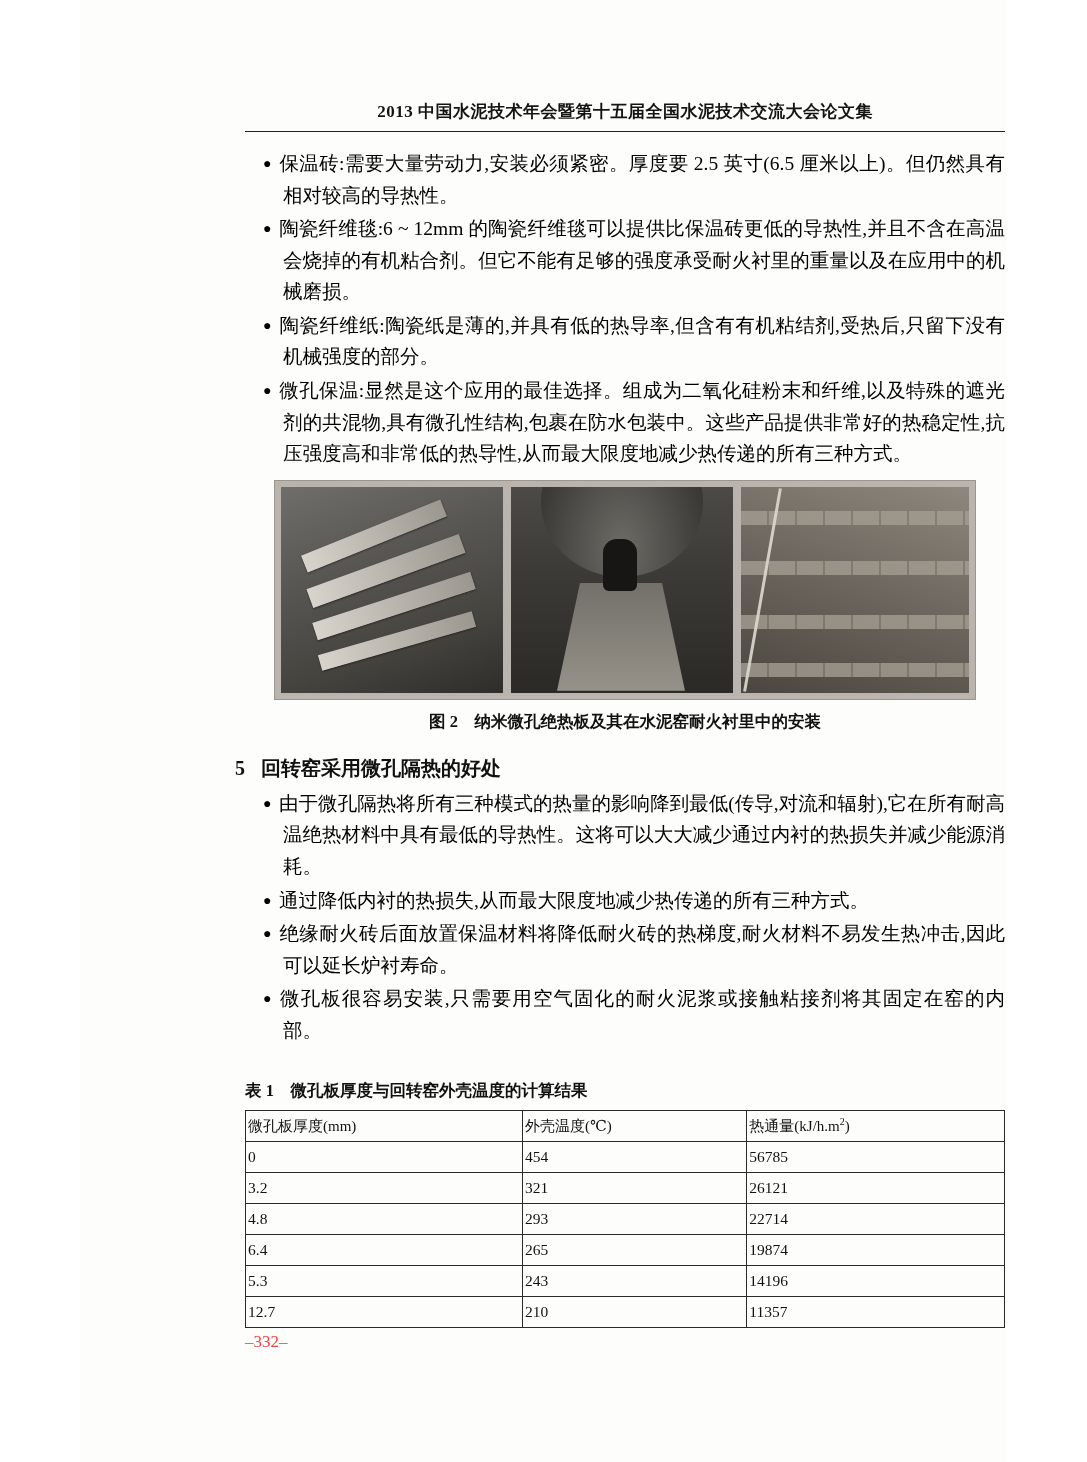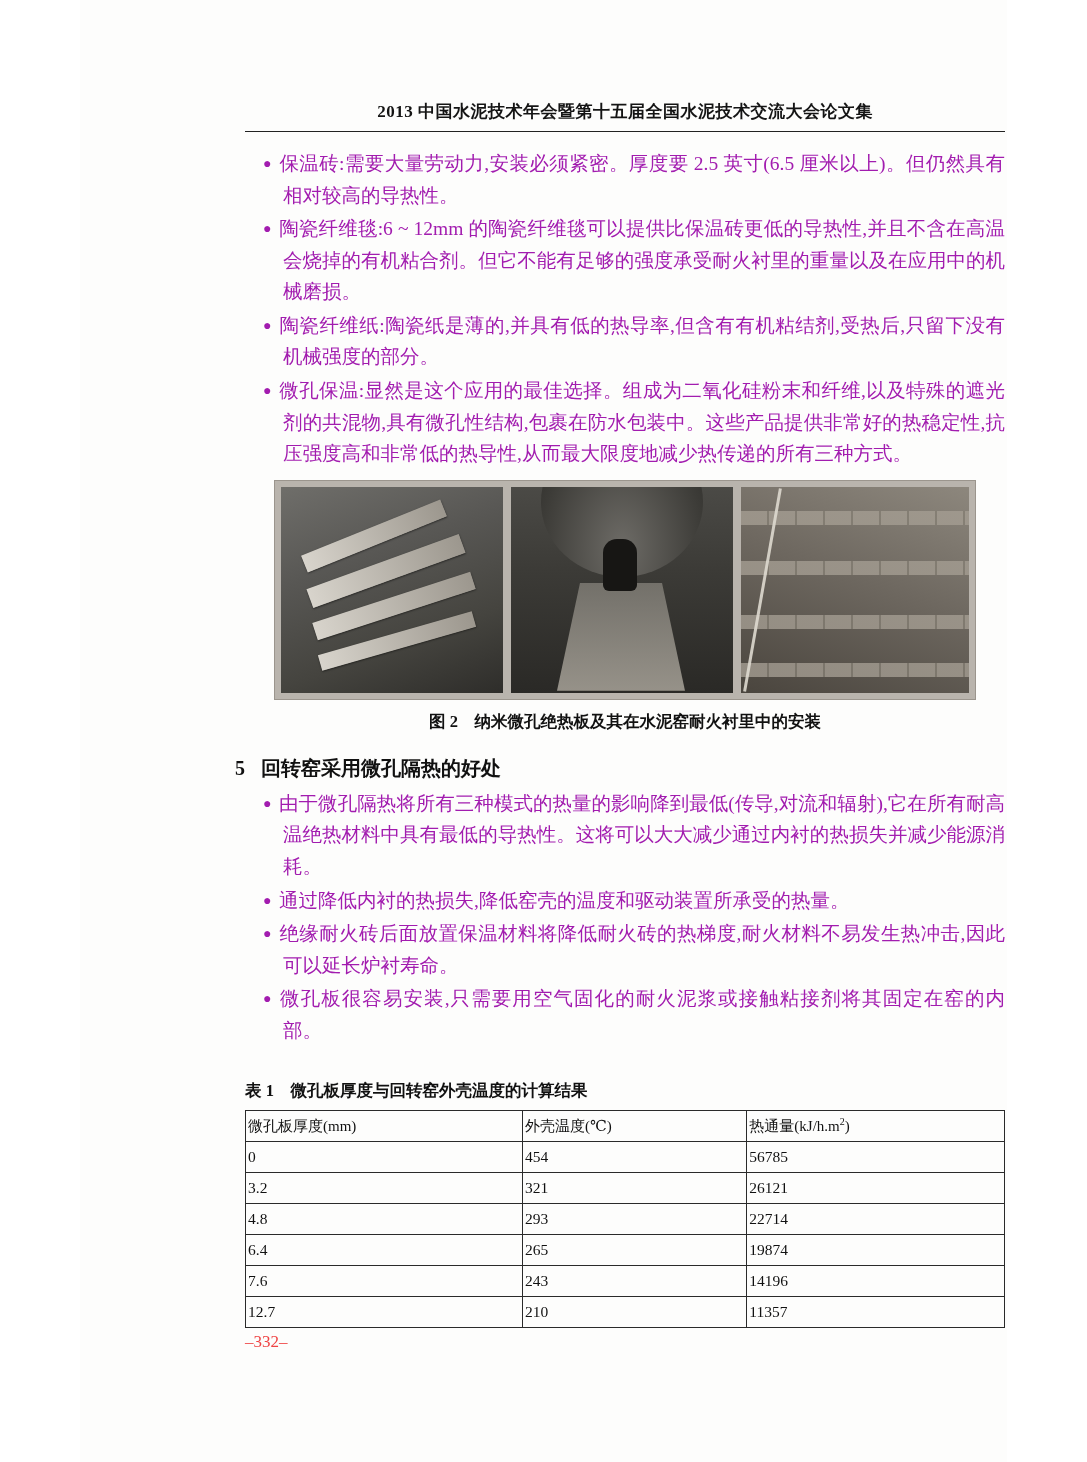--- a/index.html
+++ b/index.html
@@ -38,21 +38,21 @@
     border-bottom: 1.6px solid #222;
     margin-bottom: 16px;
   }
   
   p.body-par {
     margin: 0 0 2px 0;
     font-size: 19.5px;
     line-height: 1.62;
     text-align: justify;
     text-justify: inter-ideograph;
-    color: #a21caf;
+    color: #000000;
   }
   .indent {
     padding-left: 38px;
     text-indent: 0;
   }
   .bullet {
     display: inline-block;
     width: 16px;
     margin-left: -20px;
     font-size: 14px;
@@ -222,21 +222,21 @@
     </div>
 
     <h2 class="section">
       <span class="num">5</span><span>回转窑采用微孔隔热的好处</span>
     </h2>
 
     <p class="body-par indent">
       <span class="bullet">●</span><span>由于微孔隔热将所有三种模式的热量的影响降到最低(传导,对流和辐射),它在所有耐高温绝热材料中具有最低的导热性。这将可以大大减少通过内衬的热损失并减少能源消耗。</span>
     </p>
     <p class="body-par indent">
-      <span class="bullet">●</span><span>通过降低内衬的热损失,降低窑壳的温度和驱动装置所承受的热量。</span>
+      <span class="bullet">●</span><span>通过降低内衬的热损失,从而最大限度地减少热传递的所有三种方式。</span>
     </p>
     <p class="body-par indent">
       <span class="bullet">●</span><span>绝缘耐火砖后面放置保温材料将降低耐火砖的热梯度,耐火材料不易发生热冲击,因此可以延长炉衬寿命。</span>
     </p>
     <p class="body-par indent">
       <span class="bullet">●</span><span>微孔板很容易安装,只需要用空气固化的耐火泥浆或接触粘接剂将其固定在窑的内部。</span>
     </p>
 
     <div class="table-title">表 1　微孔板厚度与回转窑外壳温度的计算结果</div>
 
@@ -263,21 +263,21 @@
           <td>4.8</td>
           <td>293</td>
           <td>22714</td>
         </tr>
         <tr>
           <td>6.4</td>
           <td>265</td>
           <td>19874</td>
         </tr>
         <tr>
-          <td>7.6</td>
+          <td>5.3</td>
           <td>243</td>
           <td>14196</td>
         </tr>
         <tr>
           <td>12.7</td>
           <td>210</td>
           <td>11357</td>
         </tr>
       </tbody>
     </table>

